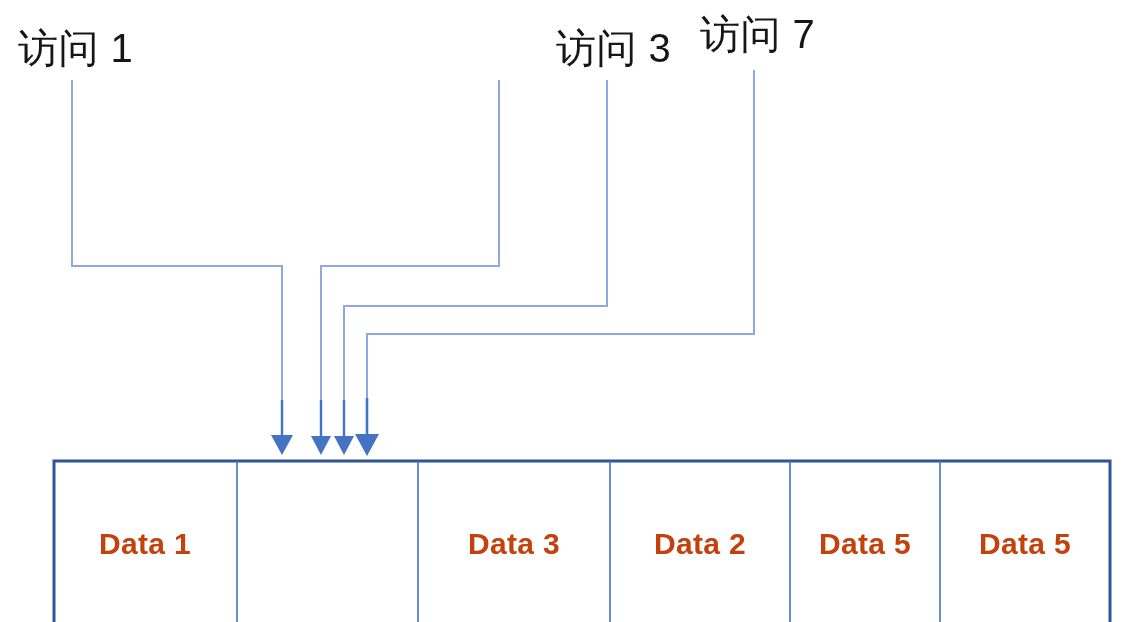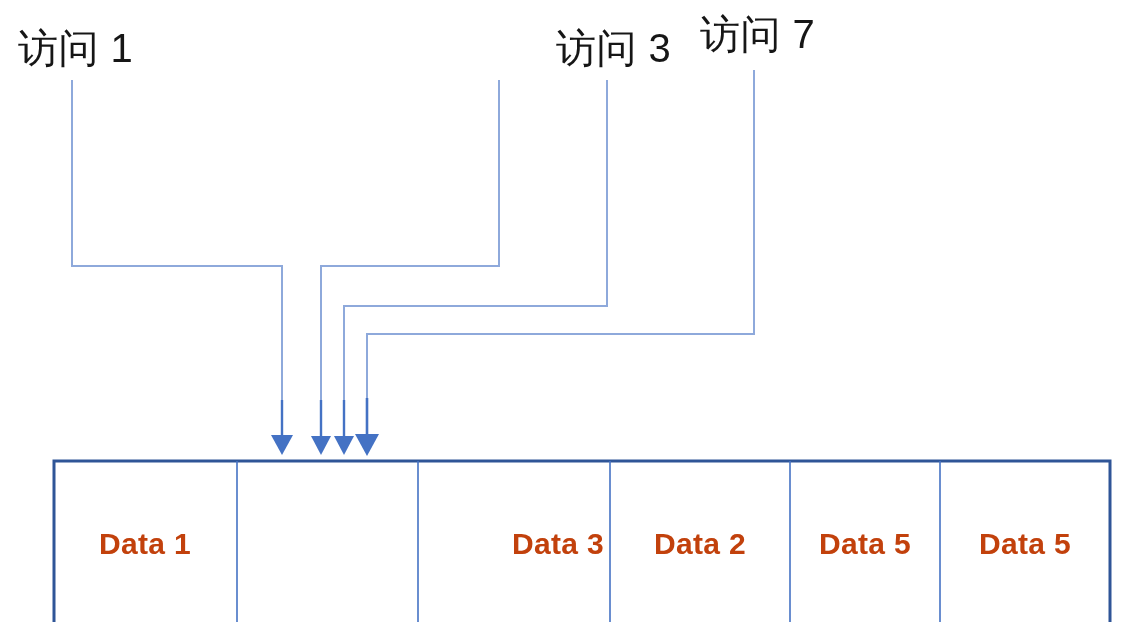--- a/index.html
+++ b/index.html
@@ -89,18 +89,18 @@
       <line x1="790" y1="461" x2="790" y2="631" stroke="#4472c4" stroke-width="1.6"></line>
       <line x1="940" y1="461" x2="940" y2="631" stroke="#4472c4" stroke-width="1.6"></line>
     </g>
   </svg>
 
   <div class="access-label" id="label-access-1">访问 1</div>
   <div class="access-label" id="label-access-3">访问 3</div>
   <div class="access-label" id="label-access-4">访问 7</div>
 
   <div class="data-cell-text" style="left:145px;  top:544px;">Data 1</div>
-  <div class="data-cell-text" style="left:514px;  top:544px;margin-left:44px;">Data 3</div>
+  <div class="data-cell-text" style="left:514px;  top:544px;">Data 3</div>
   <div class="data-cell-text" style="left:700px;  top:544px;">Data 2</div>
   <div class="data-cell-text" style="left:865px;  top:544px;">Data 5</div>
   <div class="data-cell-text" style="left:1025px; top:544px;">Data 5</div>
 
 </div>
 
 </body></html>

